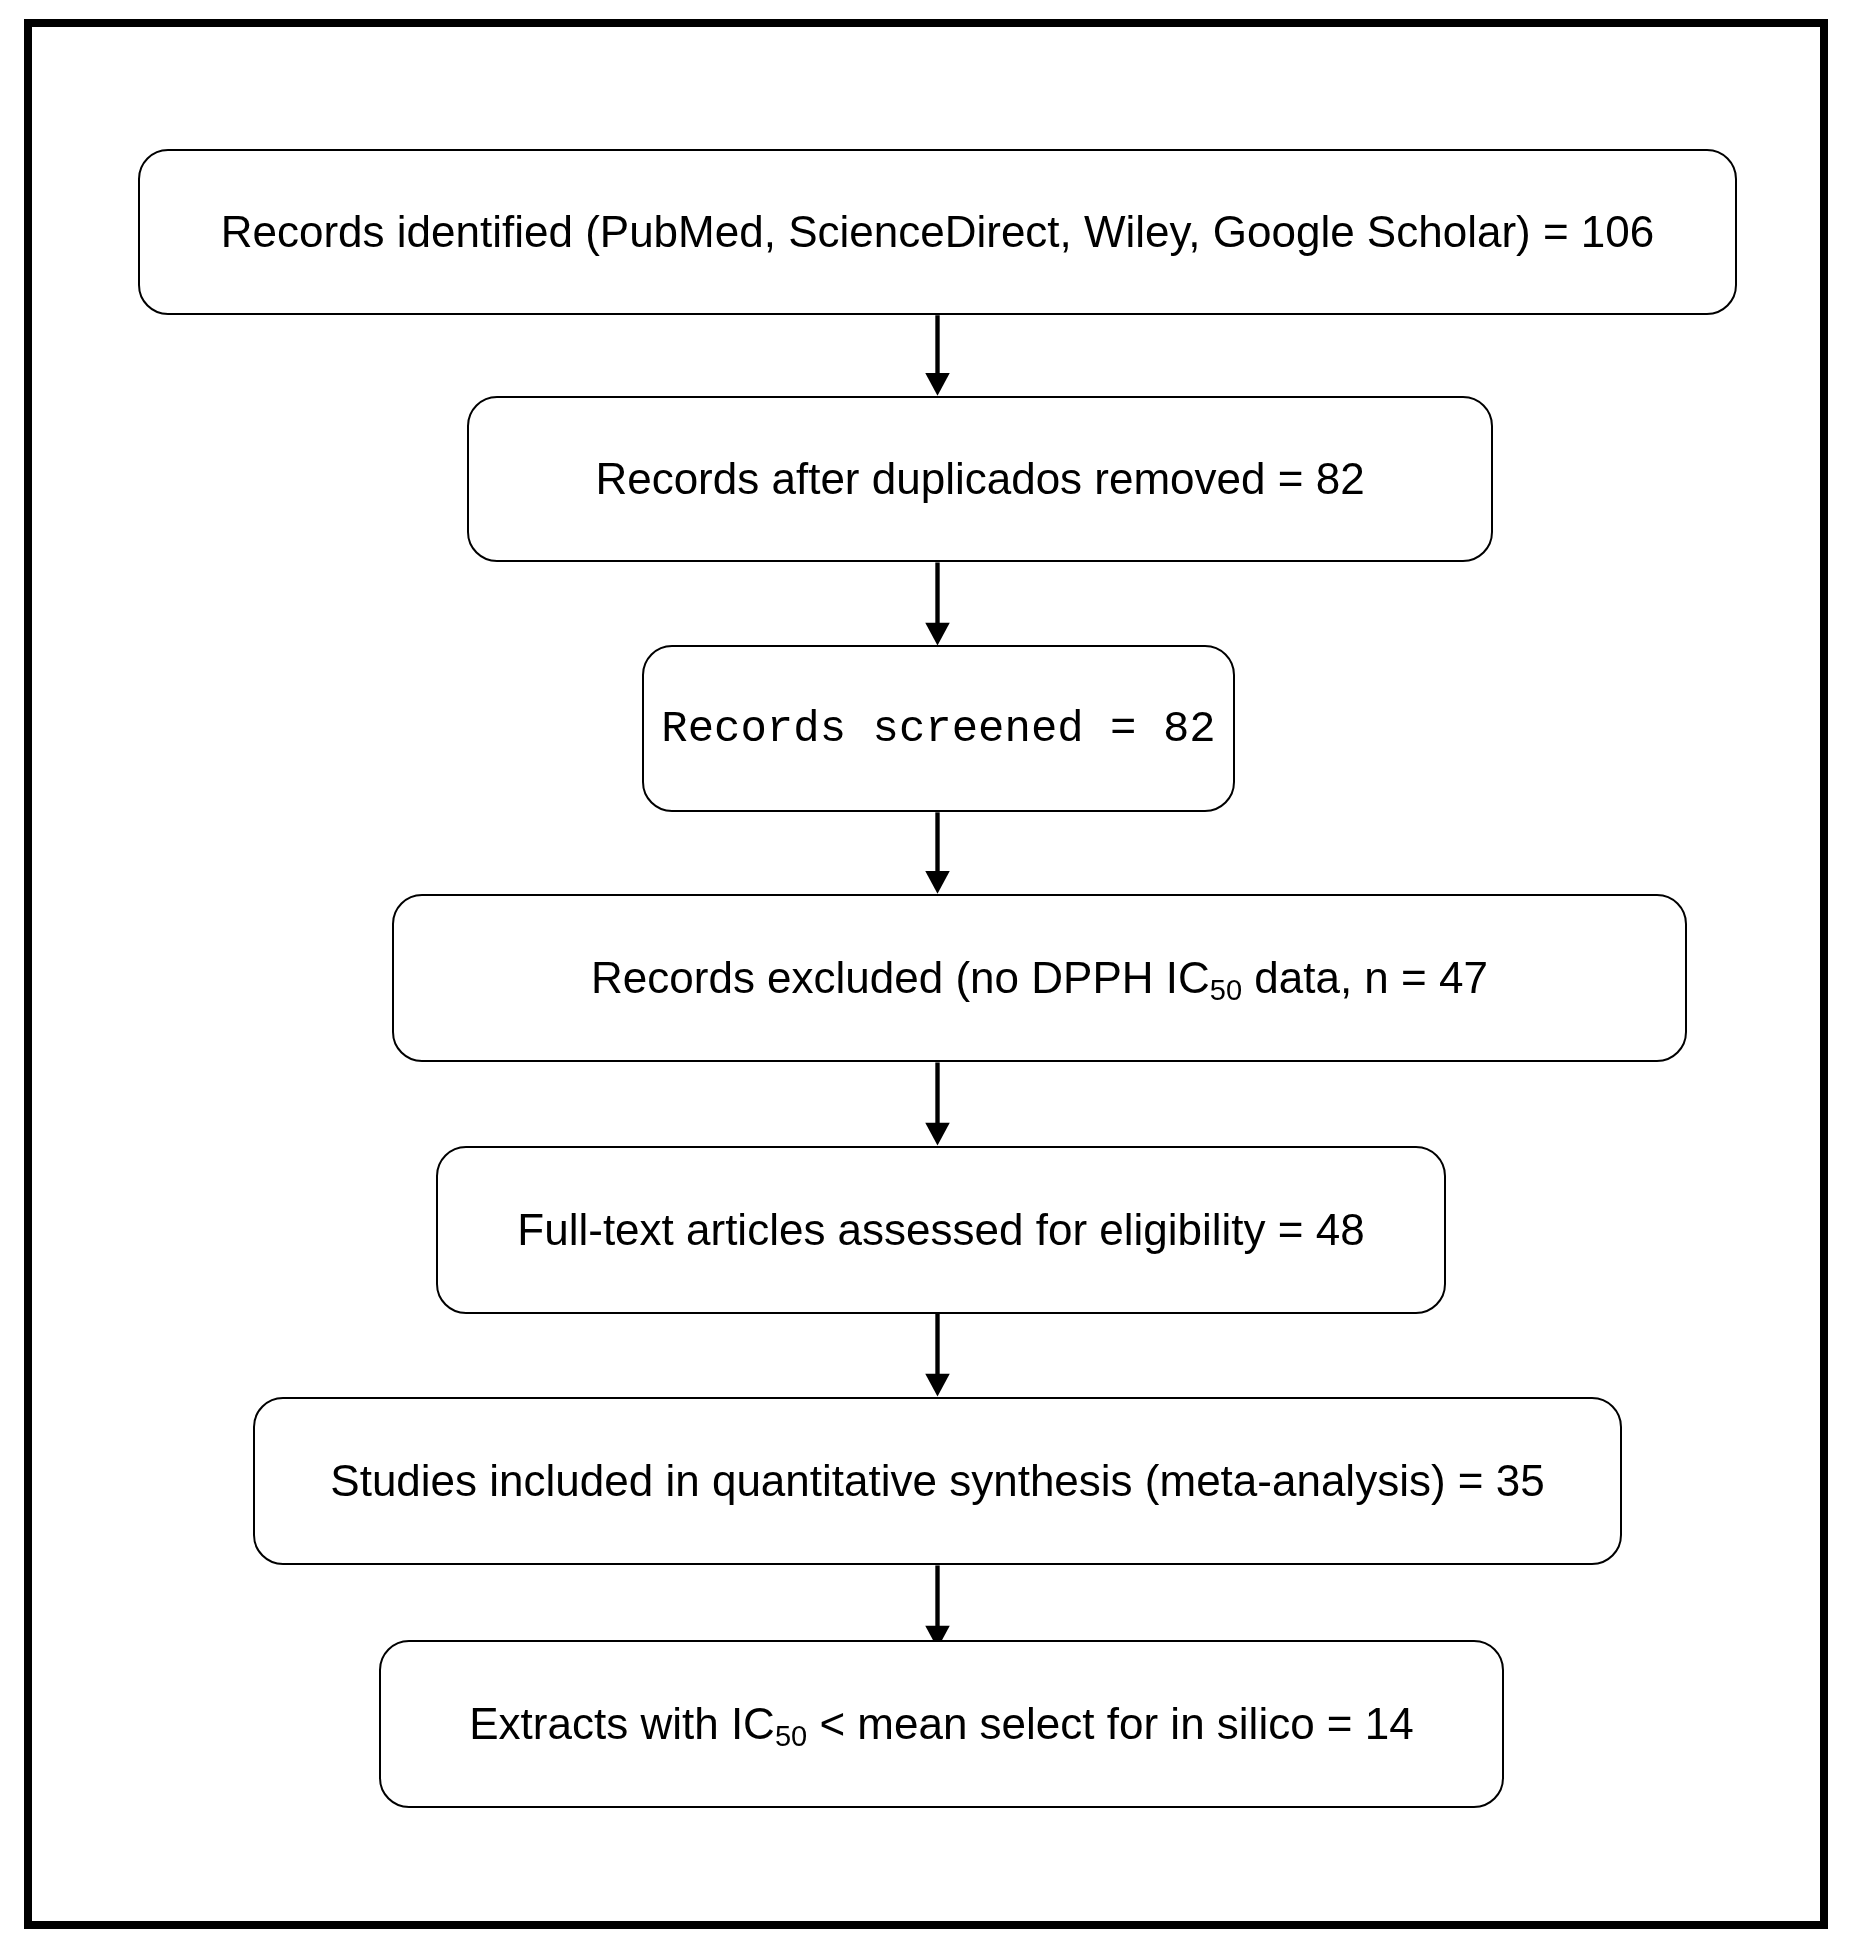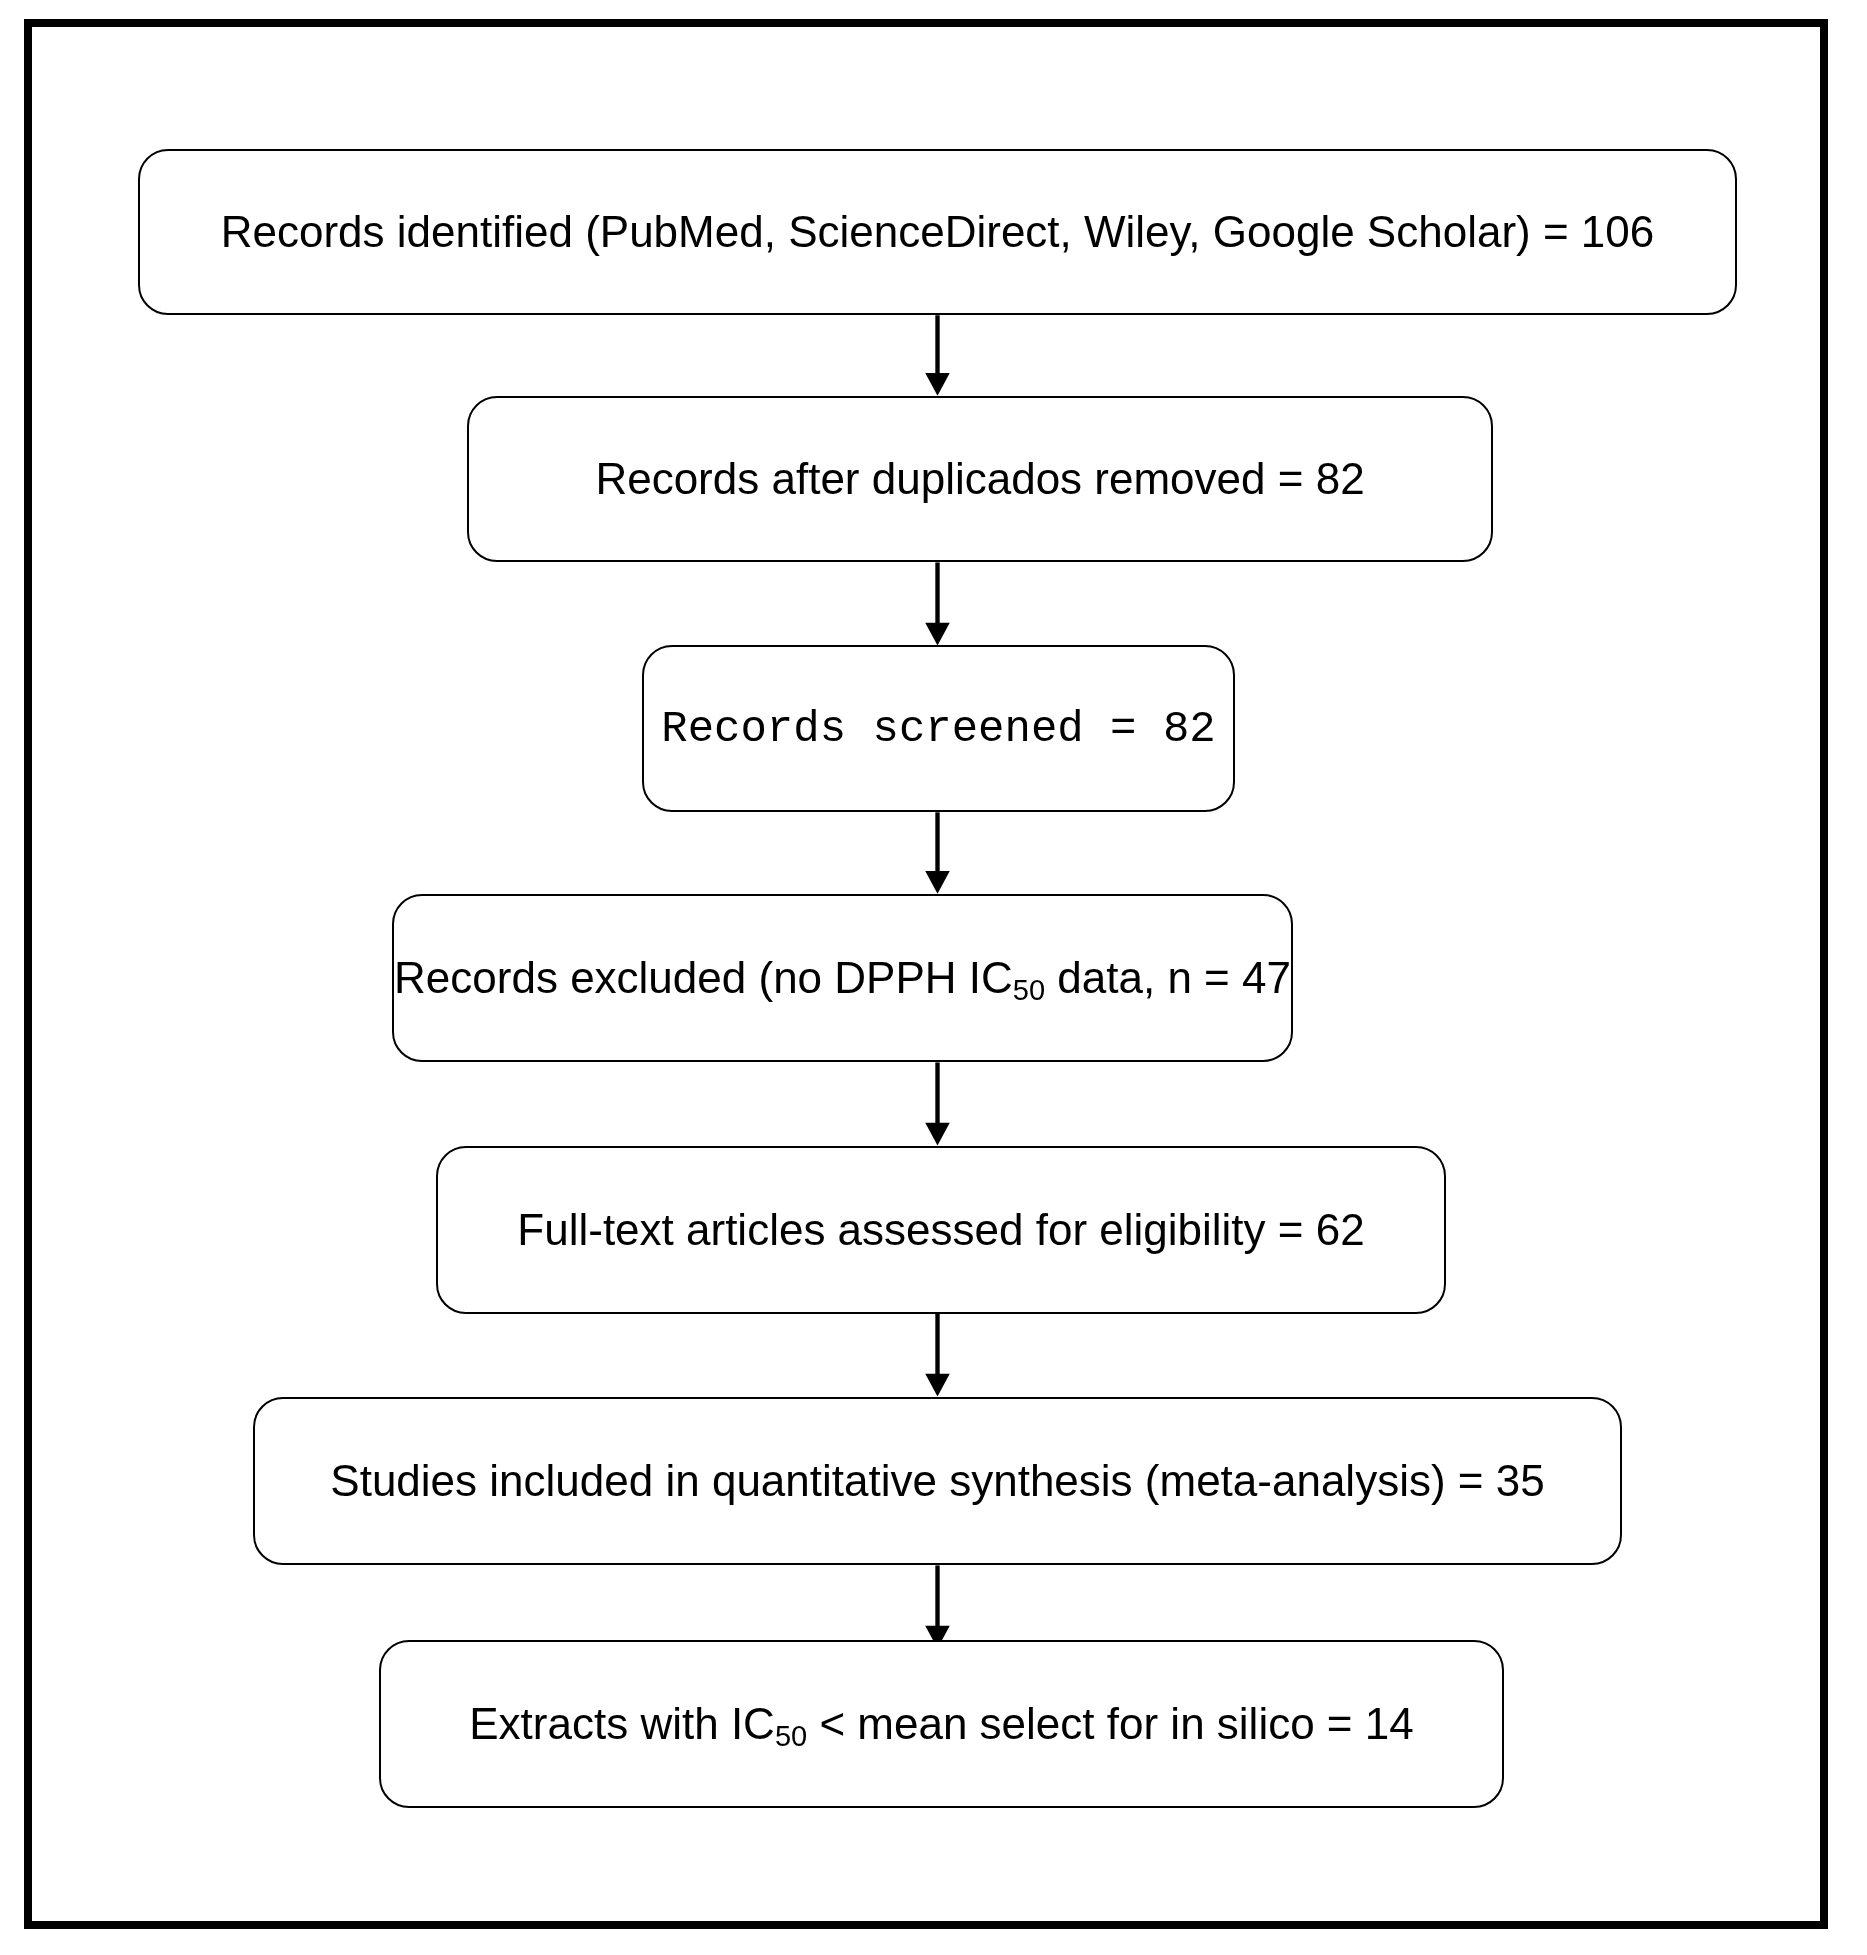--- a/index.html
+++ b/index.html
@@ -98,33 +98,33 @@
       <span class="txt">Records screened = 82</span>
     </div>
 
     <div class="connector" style="left:888px; top:785px; height:82px;">
       <svg width="35" height="82" viewBox="0 0 40 93">
         <line x1="20" y1="0" x2="20" y2="75" stroke="#000000" stroke-width="5"></line>
         <polygon points="20,93 6,67 34,67" fill="#000000"></polygon>
       </svg>
     </div>
 
-    <div class="flow-box" style="left:360px; top:867px; width:901px; height:168px;">
+    <div class="flow-box" style="left:360px; top:867px; width:1295px; height:168px;">
       <span class="txt"><span>Records excluded (no DPPH IC</span><sub>50</sub><span> data, n = 47</span></span>
     </div>
 
     <div class="connector" style="left:888px; top:1035px; height:84px;">
       <svg width="35" height="84" viewBox="0 0 40 95">
         <line x1="20" y1="0" x2="20" y2="77" stroke="#000000" stroke-width="5"></line>
         <polygon points="20,95 6,69 34,69" fill="#000000"></polygon>
       </svg>
     </div>
 
     <div class="flow-box" style="left:404px; top:1119px; width:1010px; height:168px;">
-      <span class="txt">Full-text articles assessed for eligibility = 62</span>
+      <span class="txt">Full-text articles assessed for eligibility = 48</span>
     </div>
 
     <div class="connector" style="left:888px; top:1286px; height:84px;">
       <svg width="35" height="84" viewBox="0 0 40 95">
         <line x1="20" y1="0" x2="20" y2="77" stroke="#000000" stroke-width="5"></line>
         <polygon points="20,95 6,69 34,69" fill="#000000"></polygon>
       </svg>
     </div>
 
     <div class="flow-box" style="left:221px; top:1370px; width:1369px; height:168px;">

